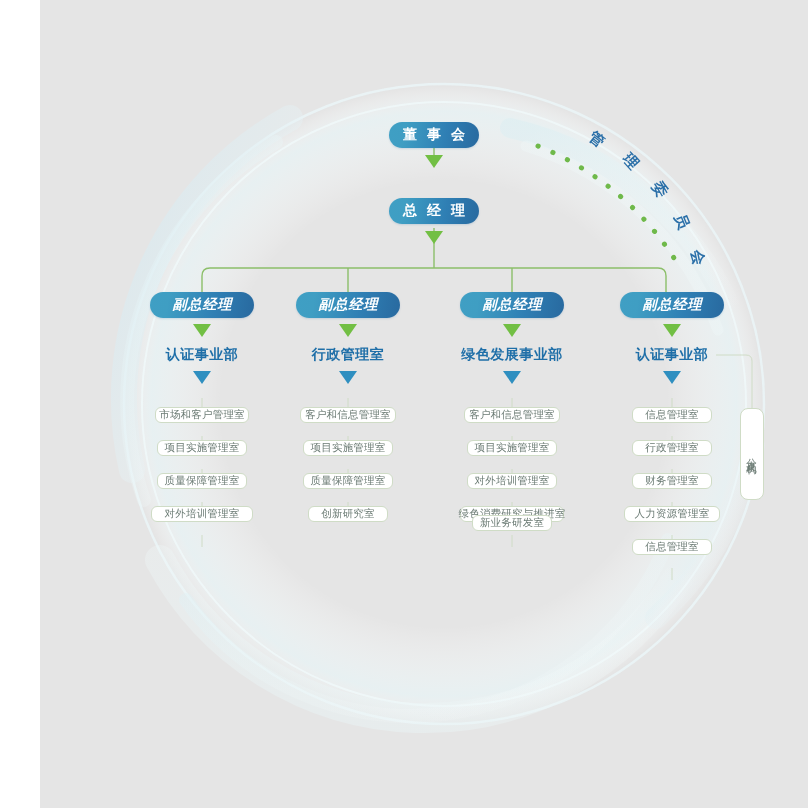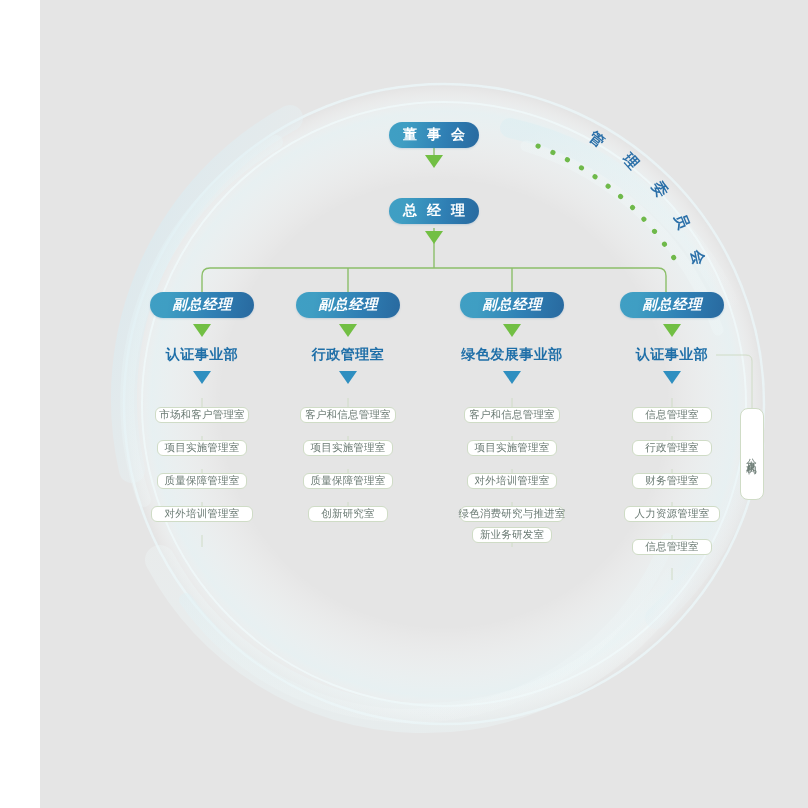--- a/index.html
+++ b/index.html
@@ -243,21 +243,21 @@
 
   <div class="pill lvl3" style="left:420px; top:292px;">副总经理</div>
   <div class="arrow green" style="left:463px; top:324px;"></div>
   <div class="division" style="left:412px; top:346px; width:120px;">绿色发展事业部</div>
   <div class="arrow blue" style="left:463px; top:371px;"></div>
 
   <div class="leaf" style="left:424px; top:407px; width:96px;">客户和信息管理室</div>
   <div class="leaf" style="left:427px; top:440px; width:90px;">项目实施管理室</div>
   <div class="leaf" style="left:427px; top:473px; width:90px;">对外培训管理室</div>
   <div class="leaf" style="left:420px; top:506px; width:104px;">绿色消费研究与推进室</div>
-  <div class="leaf" style="left:432px; top:527px; width:80px;">新业务研发室</div>
+  <div class="leaf" style="left:432px; top:515px; width:80px;">新业务研发室</div>
 
   <div class="pill lvl3" style="left:580px; top:292px;">副总经理</div>
   <div class="arrow green" style="left:623px; top:324px;"></div>
   <div class="division" style="left:582px; top:346px; width:100px;">认证事业部</div>
   <div class="arrow blue" style="left:623px; top:371px;"></div>
 
   <div class="leaf" style="left:592px; top:407px; width:80px;">信息管理室</div>
   <div class="leaf" style="left:592px; top:440px; width:80px;">行政管理室</div>
   <div class="leaf" style="left:592px; top:473px; width:80px;">财务管理室</div>
   <div class="leaf" style="left:584px; top:506px; width:96px;">人力资源管理室</div>

